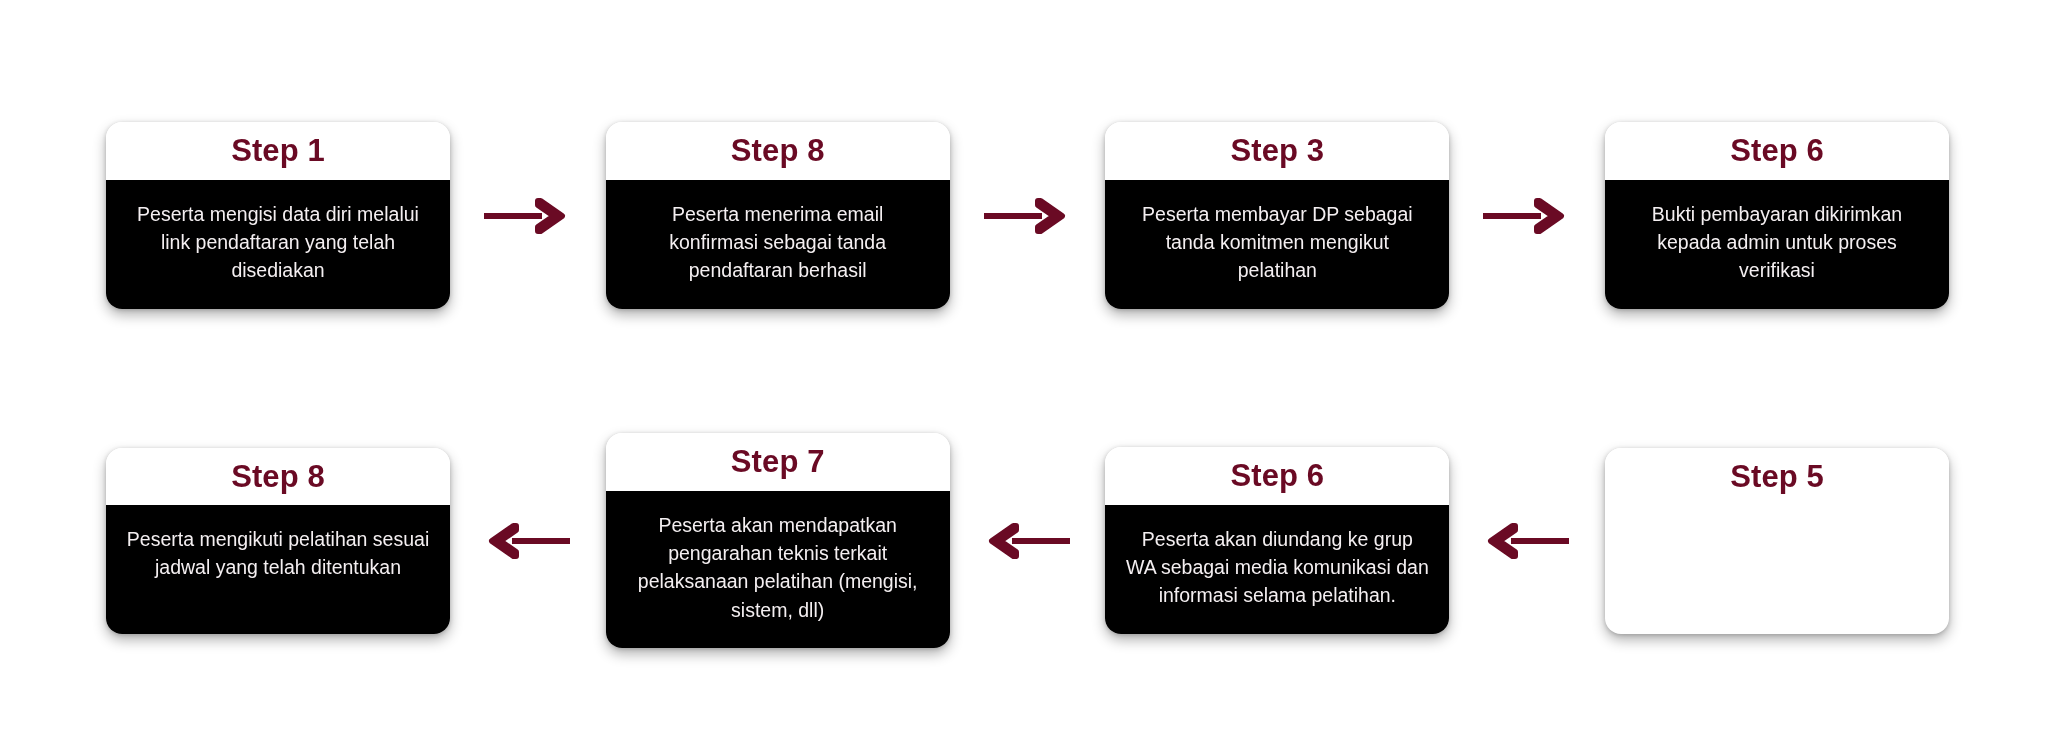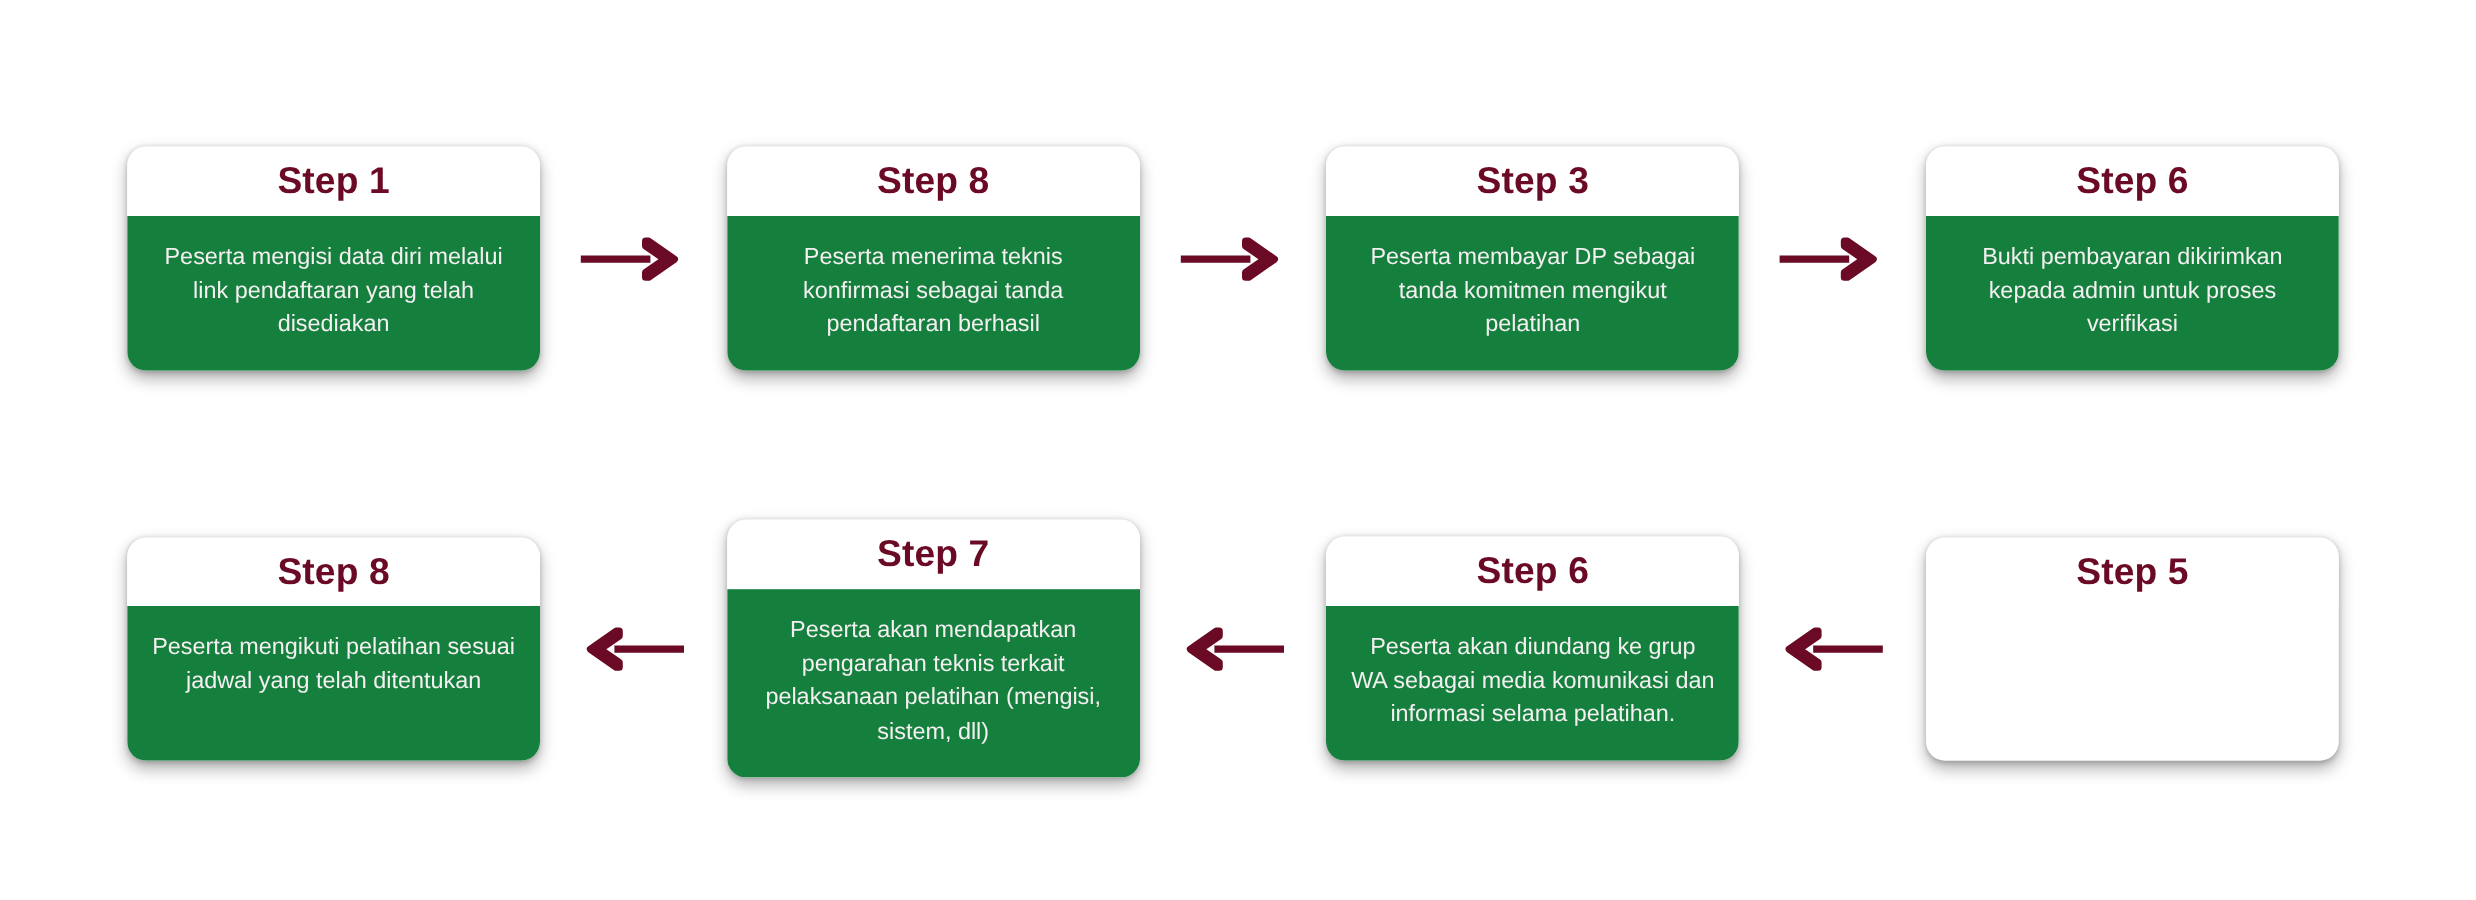--- a/index.html
+++ b/index.html
@@ -58,21 +58,21 @@
     text-align: center;
     font-size: 31px;
     font-weight: bold;
     letter-spacing: 0.1px;
     padding: 12px 10px 11px 10px;
     line-height: 1.12;
     box-sizing: border-box;
   }
 
   .step-card__body {
-    background: #15803d;
+    background: #000000;
     color: #F4EFF1;
     flex: 1 1 auto;
     text-align: center;
     font-size: 19.5px;
     line-height: 1.45;
     padding: 20px 20px 24px 20px;
     box-sizing: border-box;
     display: flex;
     align-items: flex-start;
     justify-content: center;
@@ -114,21 +114,21 @@
     <div class="flow-arrow">
       <svg width="92" height="40" viewBox="0 0 92 40" aria-hidden="true">
         <path d="M2 17 H60 V23 H2 Z" fill="#6A0A24"></path>
         <path d="M56 5 L58.5 5 L80 20 L58.5 35 L56 35 L56 31 L72 20 L56 9 Z" fill="#6A0A24" stroke="#6A0A24" stroke-width="6" stroke-linejoin="round"></path>
       </svg>
     </div>
 
     <div class="step-card">
       <div class="step-card__header">Step 8</div>
       <div class="step-card__body">
-        <span class="step-card__body-text">Peserta menerima teknis konfirmasi sebagai tanda pendaftaran berhasil</span>
+        <span class="step-card__body-text">Peserta menerima email konfirmasi sebagai tanda pendaftaran berhasil</span>
       </div>
     </div>
 
     <div class="flow-arrow">
       <svg width="92" height="40" viewBox="0 0 92 40" aria-hidden="true">
         <path d="M2 17 H60 V23 H2 Z" fill="#6A0A24"></path>
         <path d="M56 5 L58.5 5 L80 20 L58.5 35 L56 35 L56 31 L72 20 L56 9 Z" fill="#6A0A24" stroke="#6A0A24" stroke-width="6" stroke-linejoin="round"></path>
       </svg>
     </div>
 

